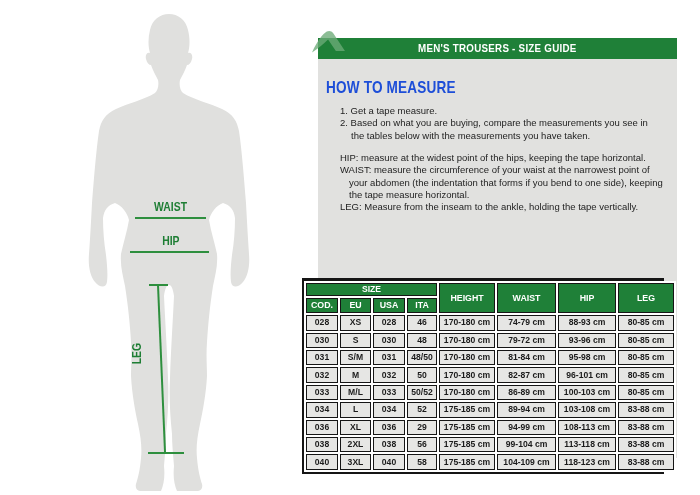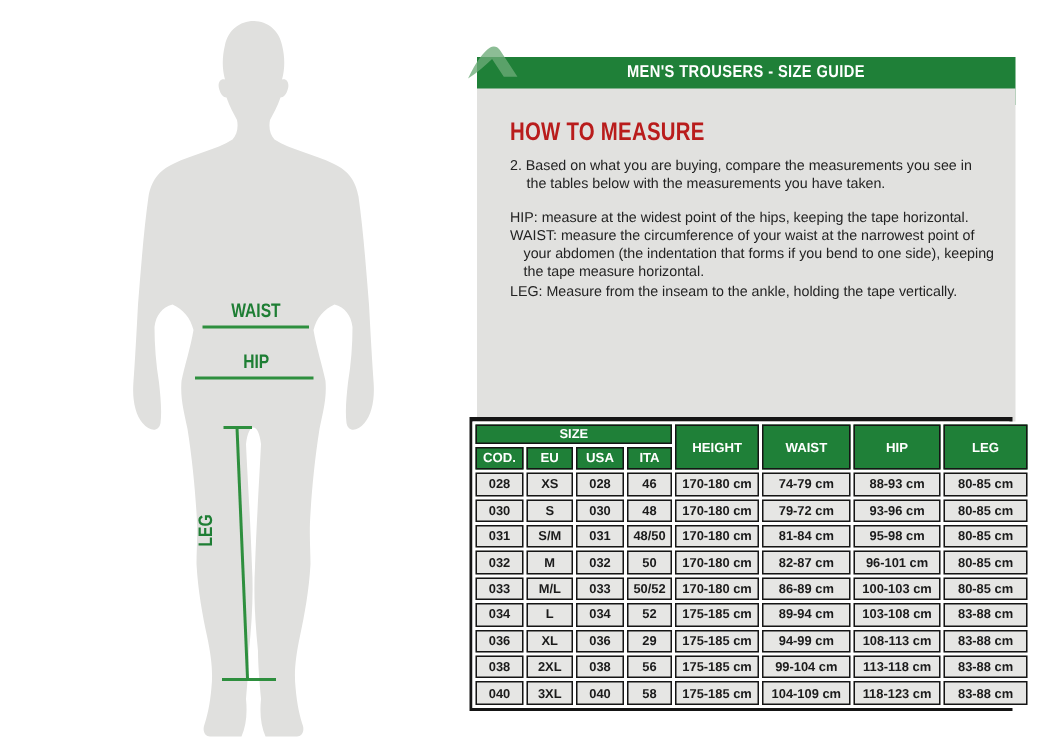--- a/index.html
+++ b/index.html
@@ -27,33 +27,33 @@
     background:#1f8038; color:#fff; text-align:center; line-height:21px;
     font-size:11.5px; font-weight:bold;
   }
   #title-bar > span { display:inline-block; transform:scaleX(0.85); transform-origin:center; letter-spacing:0.3px; }
   #brand-logo { position:absolute; left:311px; top:29px; width:35px; height:26px; }
   #content-panel {
     position:absolute; left:318px; top:59px; width:359px; height:399px;
     background:#e1e1df; color:#232323;
   }
   #howto-heading {
-    margin:19px 0 7px 22px; font-size:17px; font-weight:bold; color:#b91c1c;
+    margin:19px 0 7px 8px; font-size:17px; font-weight:bold; color:#1d4ed8;
     white-space:nowrap;
   }
   #howto-heading > span { display:inline-block; transform:scaleX(0.8); transform-origin:left center; letter-spacing:0.2px; }
   #instruction-list {
     list-style:none; margin:0 14px 0 22px; font-size:9.5px; line-height:12.4px;
   }
   #instruction-list li { padding-left:11px; text-indent:-11px; }
   #notes-block { margin:10px 14px 0 22px; font-size:9.5px; line-height:12.2px; }
   #notes-block p { padding-left:9px; text-indent:-9px; }
   
   #size-table-wrap {
-    position:absolute; left:313px; top:278px; width:362px;
+    position:absolute; left:302px; top:278px; width:362px;
     border:2px solid #151515; border-top-width:3px; background:#6d28d9;
   }
   #size-table {
     width:100%; table-layout:fixed;
     border-collapse:separate; border-spacing:2px; background:#fff;
   }
   #size-table th, #size-table td {
     border:1px solid #151515; font-weight:bold; text-align:center;
     line-height:1.05; overflow:hidden; white-space:nowrap;
   }
@@ -123,20 +123,21 @@
     <path fill="#6cab77" fill-opacity="0.78" d="
       M1,27 C7,14 13,6 18,3 C20.5,1.6 23.5,2 25.5,5 L39,25.5 L28.5,25.5
       L19.5,12 C14.5,16.5 8.5,22.5 1,27 Z"></path>
   </svg>
 
   <div id="content-panel">
     <div id="howto-heading">
       <span>HOW TO MEASURE</span>
     </div>
     <ol id="instruction-list">
+        <li>1. Get a tape measure.</li>
         <li>2. Based on what you are buying, compare the measurements you see in the tables below with the measurements you have taken.</li>
       </ol>
     <div id="notes-block">
         <p>HIP: measure at the widest point of the hips, keeping the tape horizontal.</p>
         <p>WAIST: measure the circumference of your waist at the narrowest point of your abdomen (the indentation that forms if you bend to one side), keeping the tape measure horizontal.</p>
         <p>LEG: Measure from the inseam to the ankle, holding the tape vertically.</p>
       </div>
   </div>
 
   <div id="size-table-wrap">

